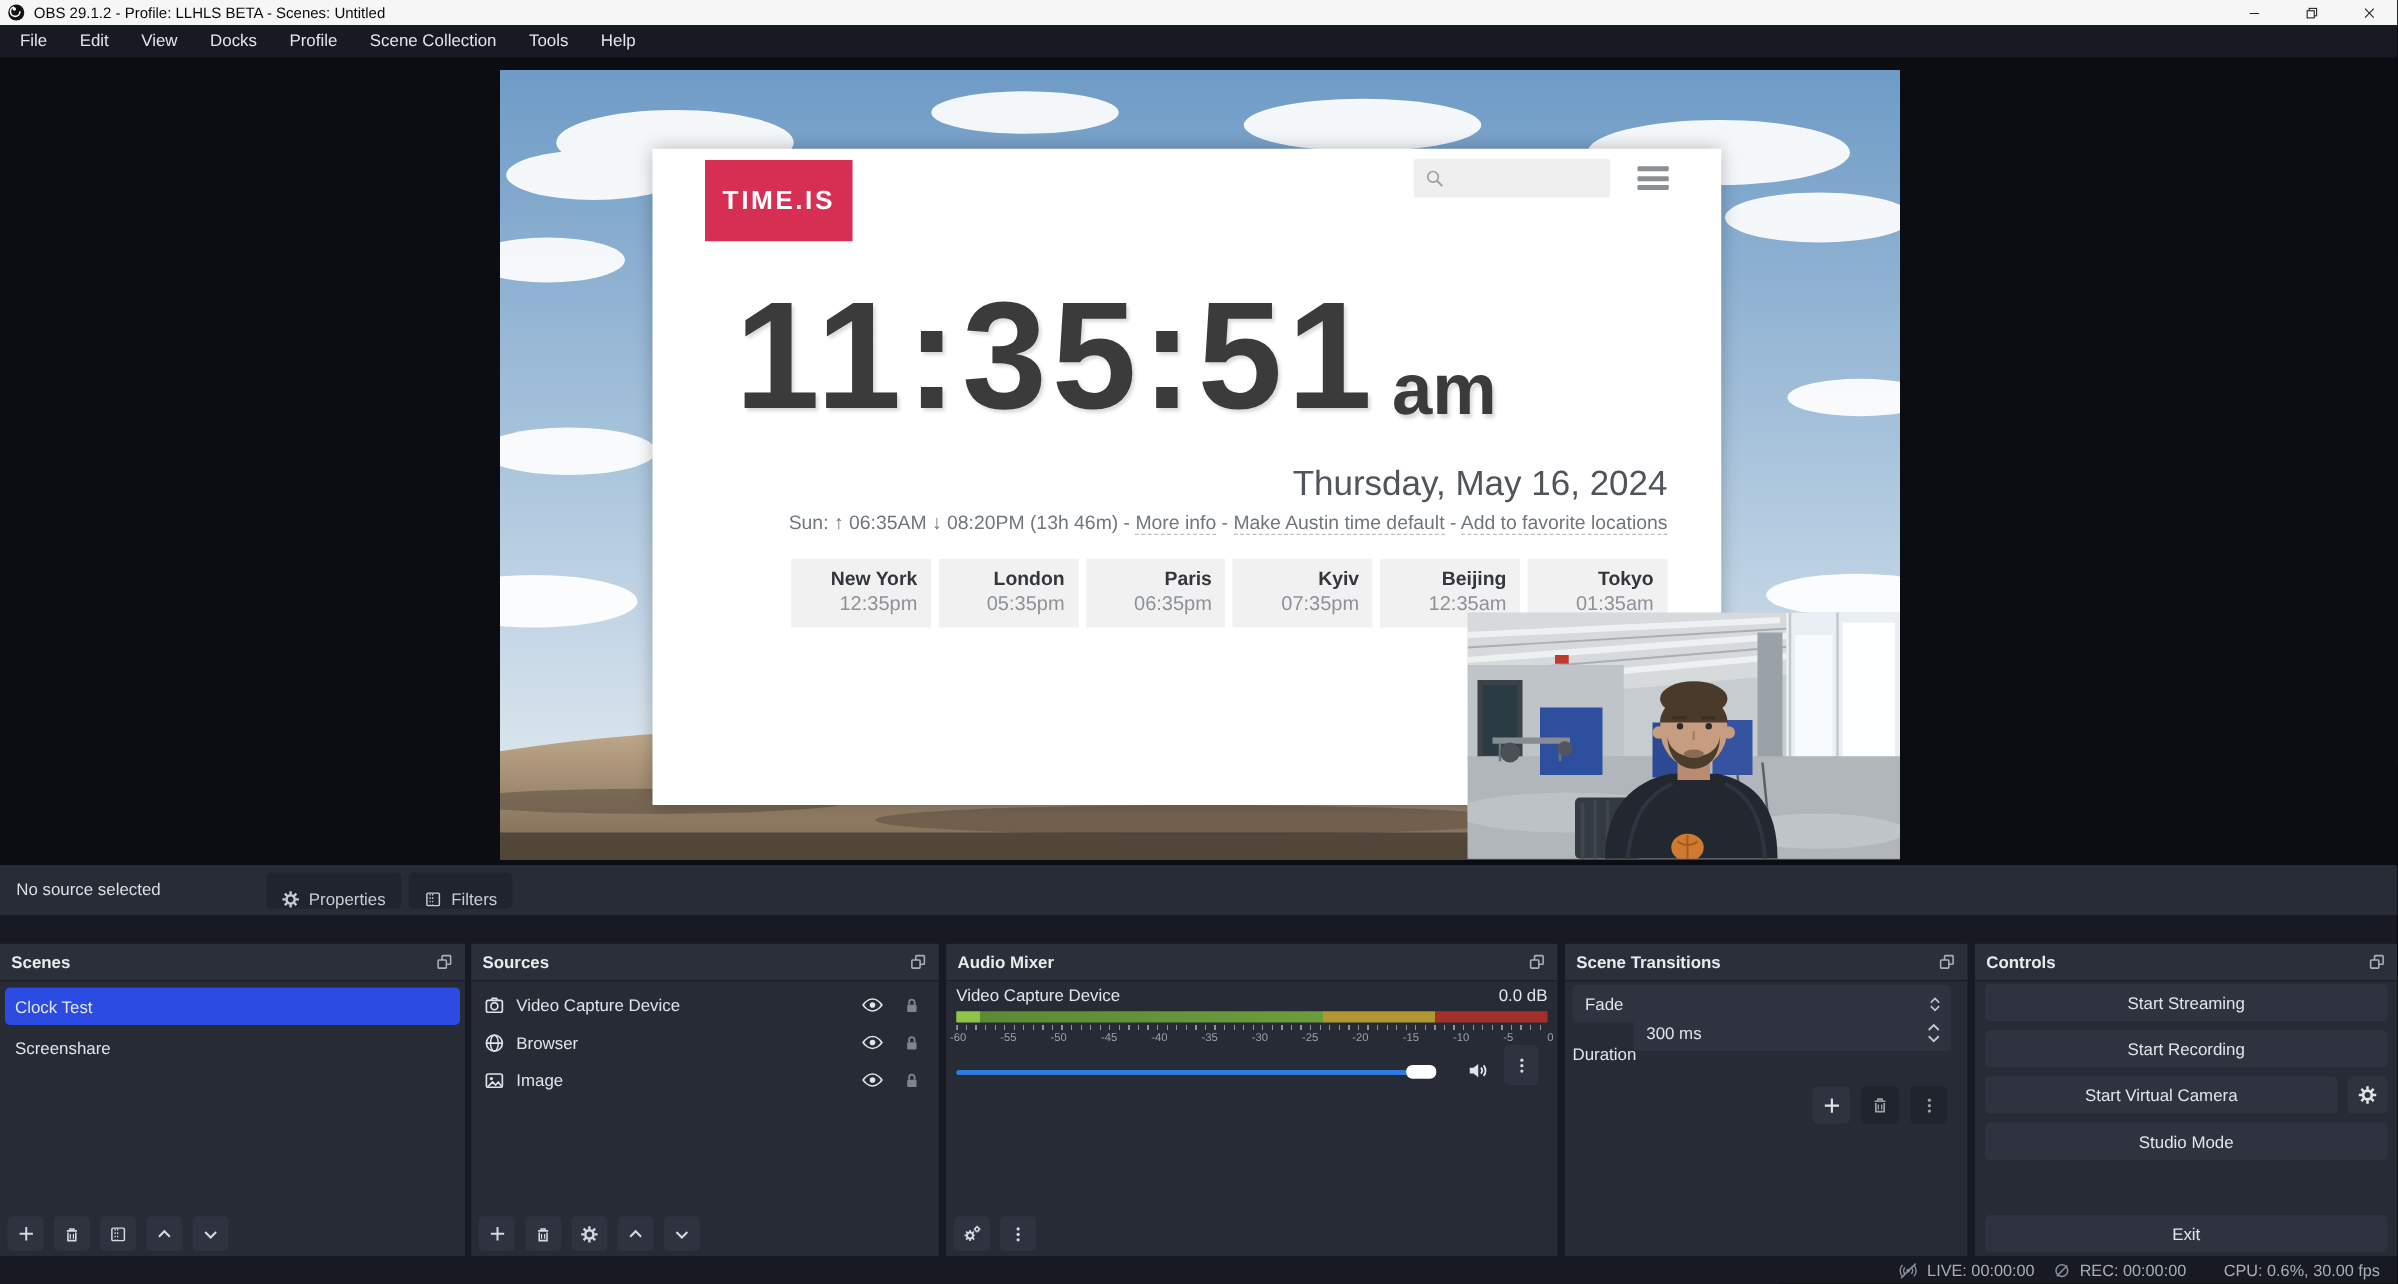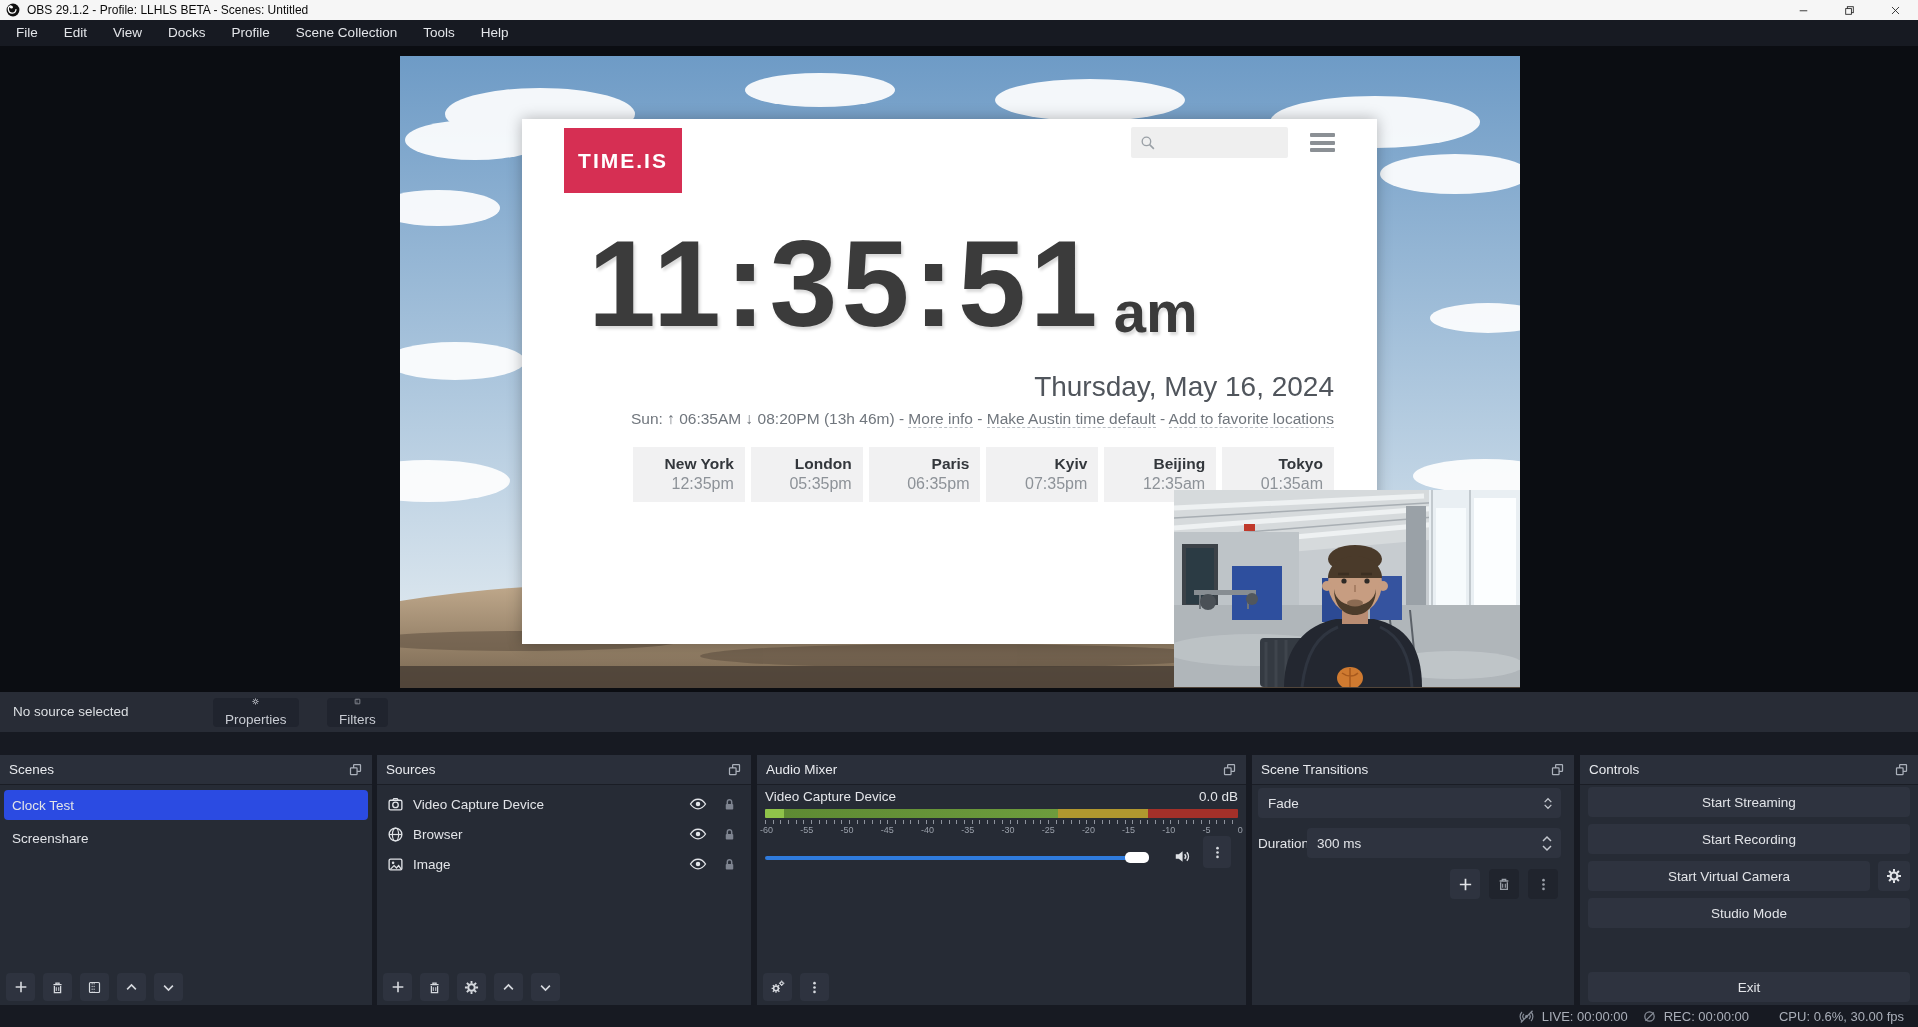--- a/index.html
+++ b/index.html
@@ -46,25 +46,25 @@
   .ti-sun span.lnk{border-bottom:1px dashed #b9bec4;}
   .ti-clocks{position:absolute;left:111px;top:328px;width:701px;display:flex;gap:6px;}
   .ti-tile{flex:1;background:#f1f1f2;padding:8px 11px 9px 6px;text-align:right;}
   .ti-city{font-size:15.5px;font-weight:bold;color:#33373c;}
   .ti-ltime{font-size:16px;color:#8d9298;margin-top:2px;}
   .webcam{position:absolute;left:774px;top:434px;width:346px;height:197px;}
   
   .srcbar{position:absolute;left:0;top:692px;width:1918px;height:40px;background:#282c36;}
   .src-status{position:absolute;left:13px;top:0;line-height:40px;font-size:13.5px;color:#dcdfe3;}
   .src-btn{position:absolute;top:6px;height:29px;background:#20242e;border-radius:4px;
-    display:flex;align-items:center;gap:7px;padding:0 12px;font-size:13.5px;color:#c9ccd3;flex-direction:column;}
+    display:flex;align-items:flex-end;gap:7px;padding:0 12px;font-size:13.5px;color:#c9ccd3;}
   
   .panel{position:absolute;top:755px;height:250px;background:#262b35;overflow:hidden;}
   .panel-header{height:30px;display:flex;align-items:center;justify-content:space-between;
-    padding:0 9px;font-size:13.5px;font-weight:normal;color:#e8eaee;background:#2a2f3a;
+    padding:0 9px;font-size:13.5px;font-weight:bold;color:#e8eaee;background:#2a2f3a;
     border-bottom:1px solid #1a1d25;}
   .panel-body{position:absolute;left:0;top:31px;right:0;bottom:0;}
   .tool-row{position:absolute;bottom:4px;left:6px;display:flex;gap:8px;}
   .tool-btn{width:29px;height:28px;background:#2e333f;border-radius:4px;
     display:flex;align-items:center;justify-content:center;color:#d6d9de;}
   
   .scene-item{height:30px;margin:0 4px 3px 4px;display:flex;align-items:center;
     padding:0 8px;font-size:13.5px;color:#e2e4e8;border-radius:4px;}
   .scene-item.selected{background:#2b4be2;}
   .scenes-list{padding-top:4px;}
@@ -86,21 +86,21 @@
   .vol-track{position:absolute;left:8px;top:70px;width:384px;height:4px;border-radius:2px;background:#2f7bdd;}
   .vol-handle{position:absolute;left:368px;top:66px;width:24px;height:11px;border-radius:5px;background:#ffffff;}
   .spk{position:absolute;left:416px;top:61px;color:#dfe2e6;}
   .mix-dots-btn{position:absolute;left:446px;top:50px;width:28px;height:32px;background:#2e333f;
     border-radius:4px;display:flex;align-items:center;justify-content:center;color:#d6d9de;}
   
   .combo{position:absolute;left:6px;right:13px;top:2px;height:30px;background:#2e333f;border-radius:4px;
     display:flex;align-items:center;padding:0 8px 0 10px;font-size:13.5px;color:#e2e4e8;}
   .combo .arrows{margin-left:auto;display:flex;flex-direction:column;gap:1px;color:#c3c7ce;}
   .dur-label{position:absolute;left:6px;top:50px;font-size:13.5px;color:#e2e4e8;}
-  .spinbox{position:absolute;left:55px;right:13px;top:42px;height:30px;background:#2e333f;border-radius:4px;
+  .spinbox{position:absolute;left:55px;right:13px;top:25px;height:30px;background:#2e333f;border-radius:4px;
     display:flex;align-items:center;padding:0 8px 0 10px;font-size:13.5px;color:#e2e4e8;gap:48px;}
   .spinbox .arrows{margin-left:auto;display:flex;flex-direction:column;gap:3px;color:#c3c7ce;}
   .tr-btns{position:absolute;right:16px;top:83px;display:flex;gap:9px;}
   .tr-btn{width:30px;height:30px;border-radius:4px;display:flex;align-items:center;justify-content:center;}
   .tr-btn.primary{background:#2e333f;color:#e2e4e8;}
   .tr-btn.dim{background:#20242d;color:#9aa0a9;}
   
   .ctl-btn{position:absolute;left:8px;right:8px;height:30px;background:#2e333f;border-radius:4px;
     display:flex;align-items:center;justify-content:center;font-size:13.5px;color:#e2e4e8;}
   .ctl-gear{position:absolute;right:8px;width:32px;left:auto;}

